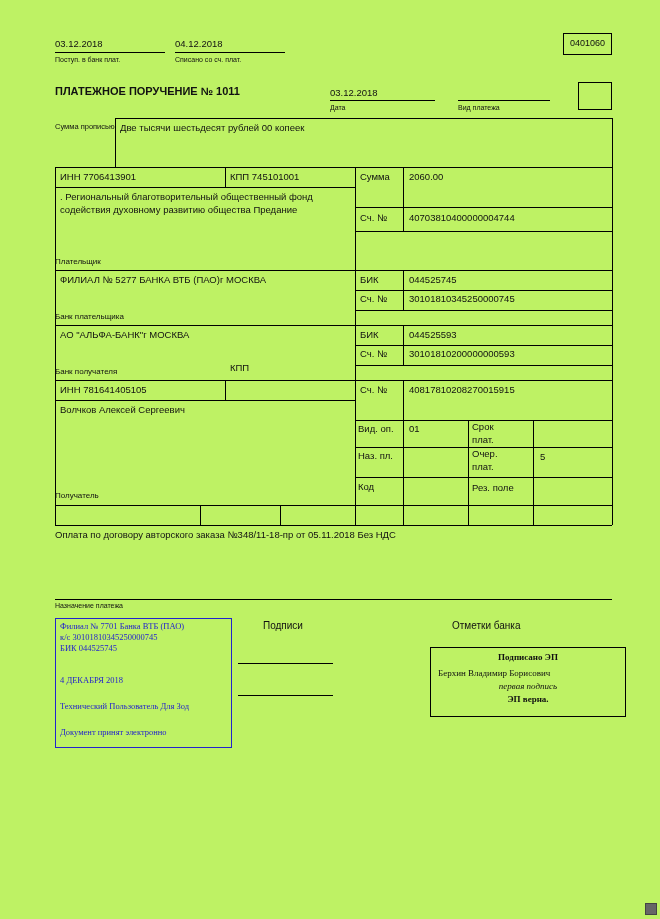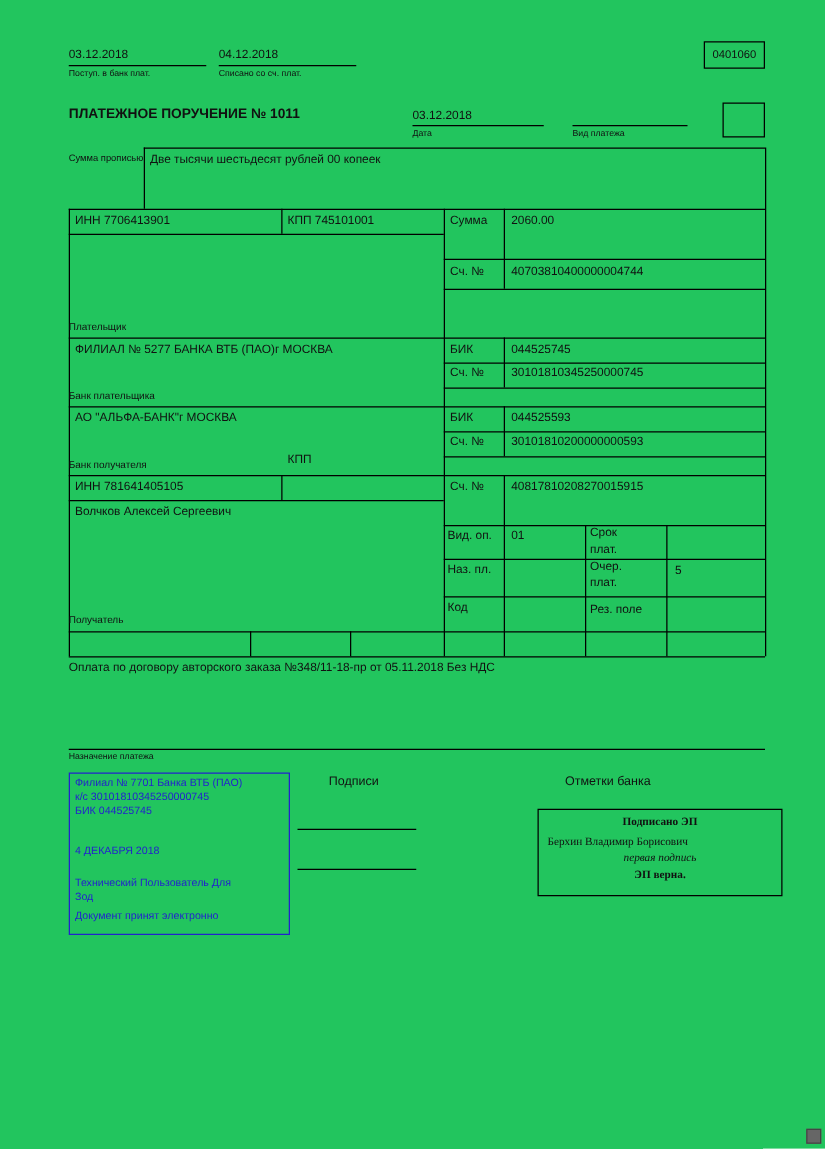--- a/index.html
+++ b/index.html
@@ -1,32 +1,32 @@
 <!DOCTYPE html>
 <html><head>
 <meta charset="utf-8">
 <style>
   * { margin:0; padding:0; box-sizing:border-box; }
   html,body { background:#ffffff; }
   .page {
-    position:relative; width:660px; height:919px; background:#22c55e;
+    position:relative; width:660px; height:919px; background:#bef264;
     font-family:"Liberation Sans", sans-serif; color:#111; overflow:hidden;
   }
   .t   { position:absolute; font-size:9.5px; line-height:1.3; white-space:nowrap; }
   .t7  { position:absolute; font-size:7px;  line-height:1.2; white-space:nowrap; }
   .t75 { position:absolute; font-size:7.5px; line-height:1.2; white-space:nowrap; }
   .t8  { position:absolute; font-size:8px;  line-height:1.2; white-space:nowrap; }
   .t10 { position:absolute; font-size:10px; line-height:1.2; white-space:nowrap; }
   .title { position:absolute; font-size:11px; font-weight:bold; white-space:nowrap; }
   .wrap { white-space:normal; line-height:1.35; }
   .hl { position:absolute; height:1px; background:#000; }
   .vl { position:absolute; width:1px;  background:#000; }
   .box { position:absolute; border:1px solid #000; }
   .bluebox { position:absolute; border:1px solid #2323cd; }
-  .blue { color:#2323cd; font-family:Liberation Sans, sans-serif; font-size:8.5px; }
+  .blue { color:#2323cd; font-family:Liberation Serif, serif; font-size:8.5px; }
   .serif { font-family:"Liberation Serif", serif; font-size:9px; }
   .b { font-weight:bold; }
   .i { font-style:italic; }
   .ctr { text-align:center; }
   .scorner { position:absolute; background:#666; border:1px solid #444; }
 </style>
 </head>
 <body>
 
 <div class="page">
@@ -86,20 +86,21 @@
   <div class="vl" style="left:468px;top:420px;height:105px"></div>
   <div class="vl" style="left:533px;top:420px;height:105px"></div>
   <div class="vl" style="left:225px;top:380px;height:20px"></div>
   <div class="vl" style="left:200px;top:505px;height:20px"></div>
   <div class="vl" style="left:280px;top:505px;height:20px"></div>
 
   <div class="t" style="left:60px;top:171px">ИНН 7706413901</div>
   <div class="t" style="left:230px;top:171px">КПП 745101001</div>
   <div class="t" style="left:360px;top:171px">Сумма</div>
   <div class="t" style="left:409px;top:171px">2060.00</div>
+  <div class="t wrap" style="left:60px;top:191px;width:292px">. Региональный благотворительный общественный фонд содействия духовному развитию общества Предание</div>
   <div class="t" style="left:360px;top:212px">Сч. №</div>
   <div class="t" style="left:409px;top:212px">40703810400000004744</div>
   <div class="t8" style="left:55px;top:257px">Плательщик</div>
 
   <div class="t" style="left:60px;top:274px">ФИЛИАЛ № 5277 БАНКА ВТБ (ПАО)г МОСКВА</div>
   <div class="t" style="left:360px;top:274px">БИК</div>
   <div class="t" style="left:409px;top:274px">044525745</div>
   <div class="t" style="left:360px;top:293px">Сч. №</div>
   <div class="t" style="left:409px;top:293px">30101810345250000745</div>
   <div class="t8" style="left:55px;top:312px">Банк плательщика</div>

